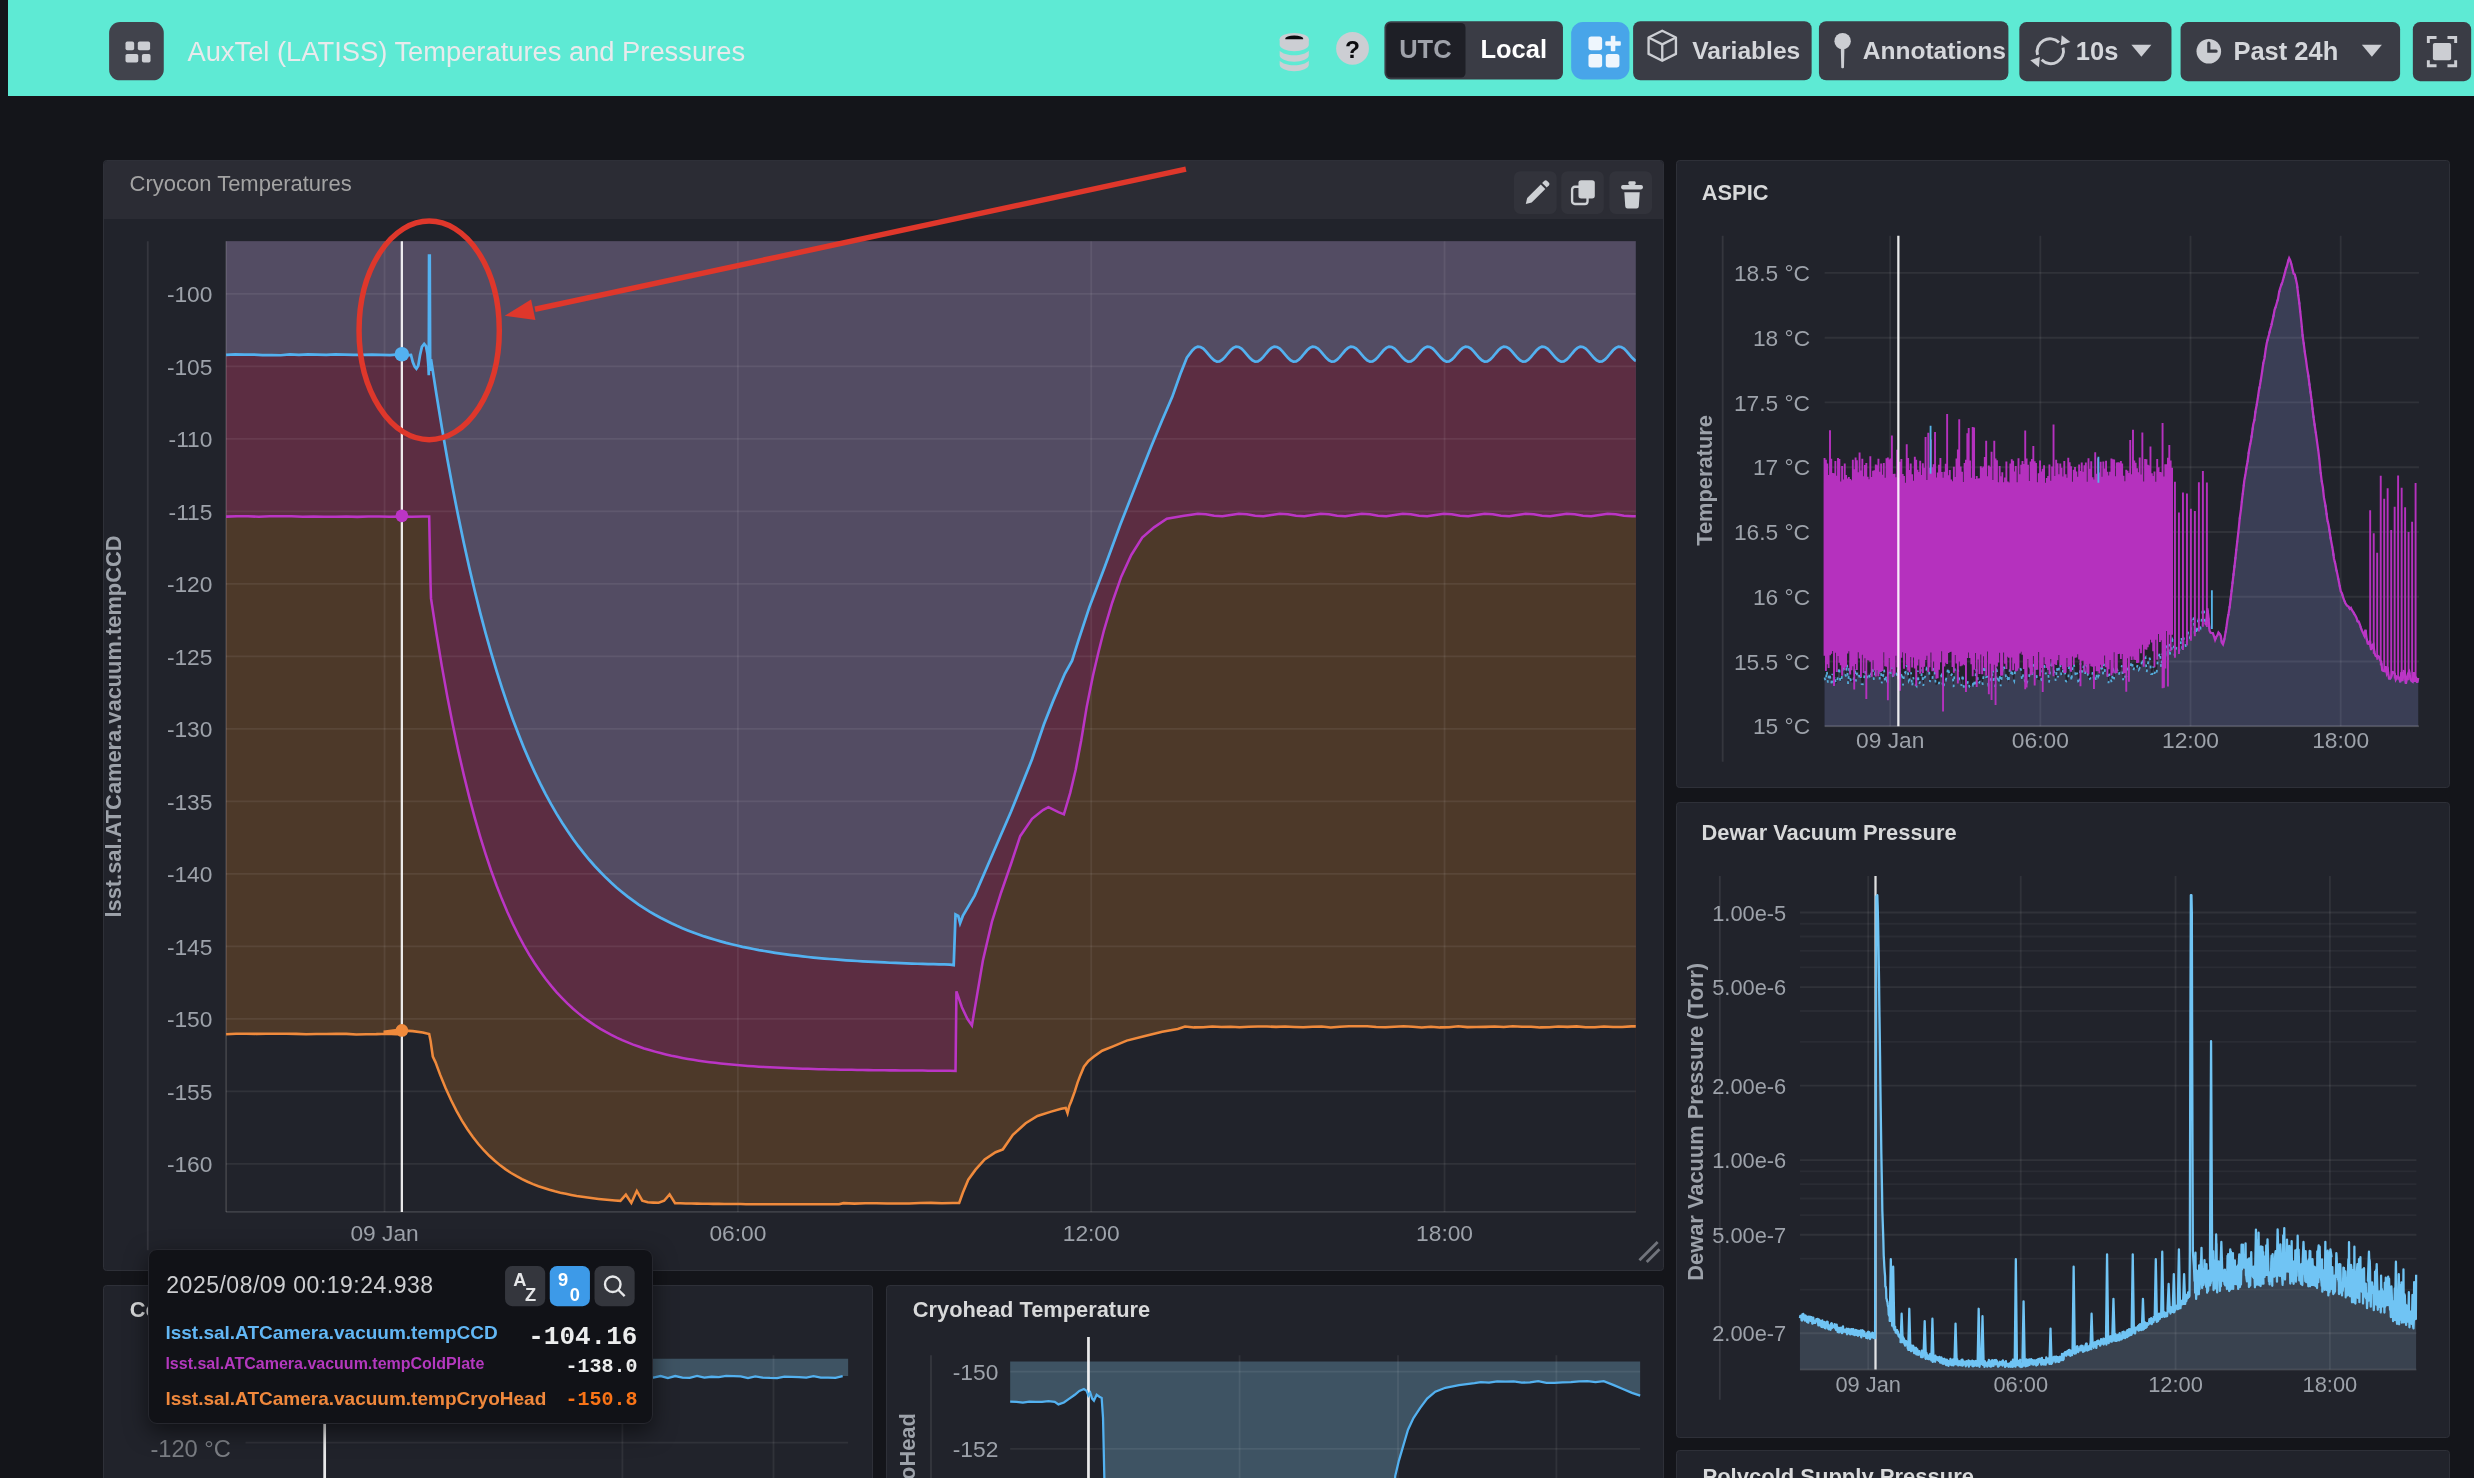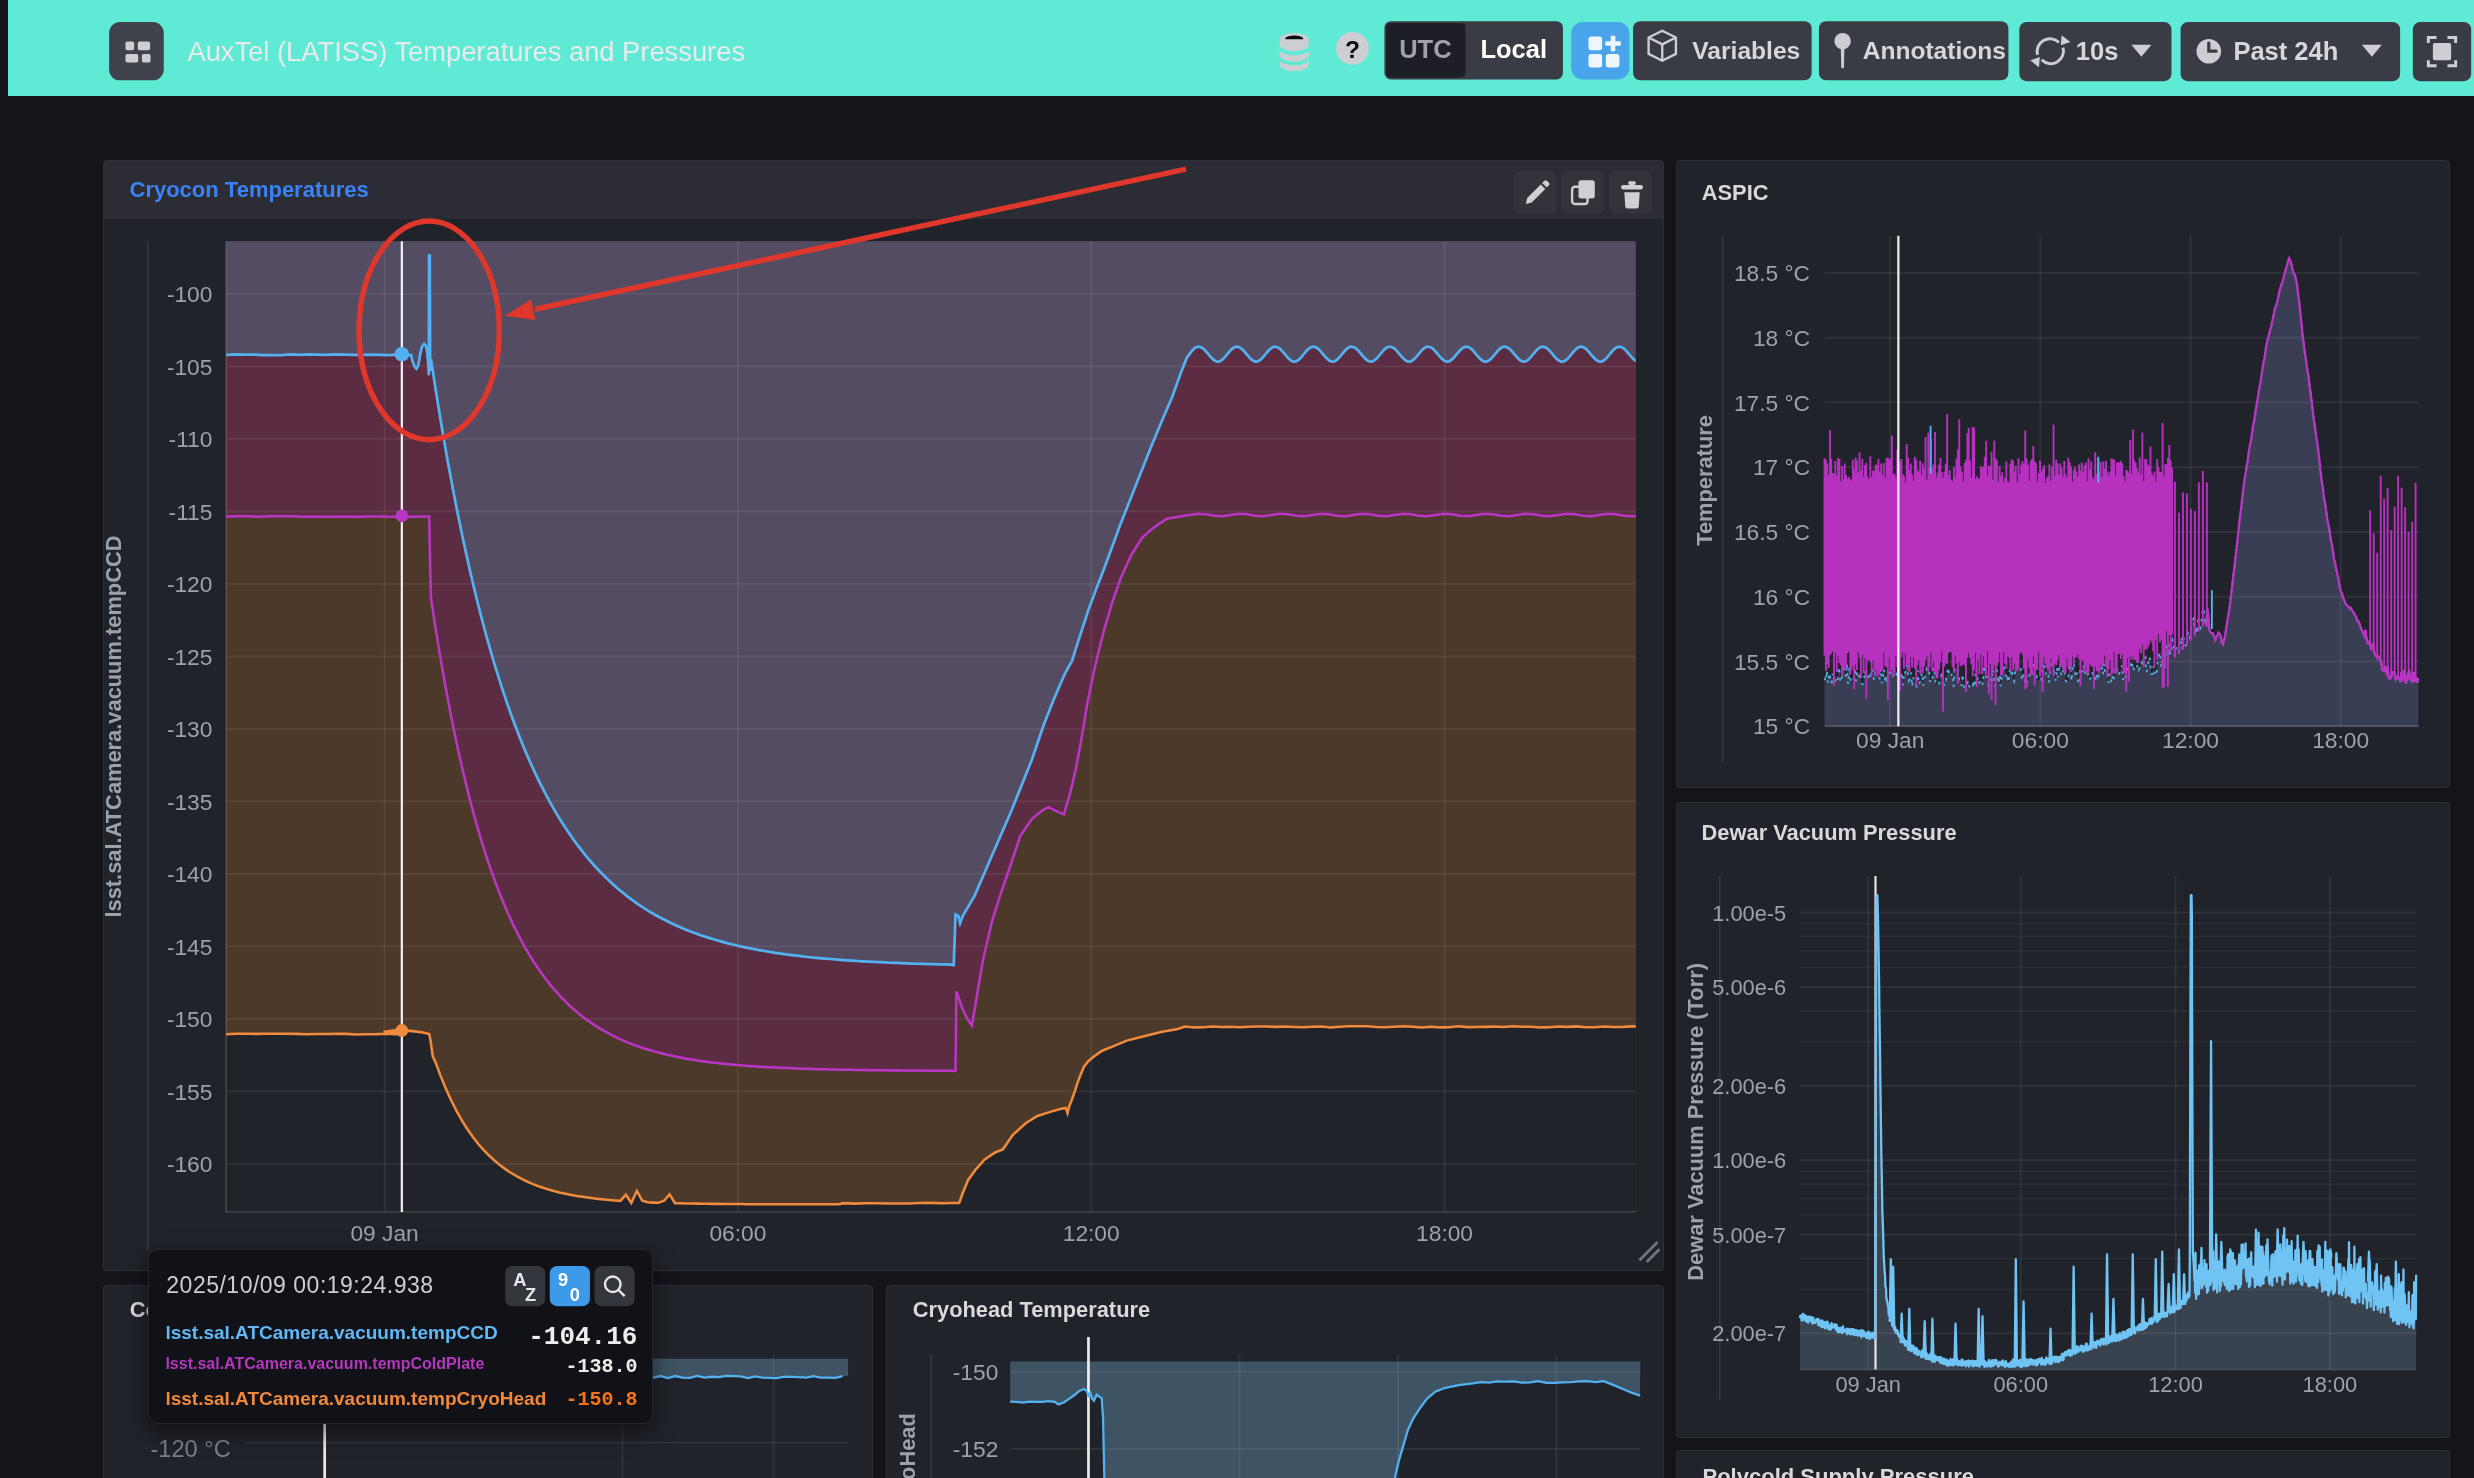--- a/index.html
+++ b/index.html
@@ -138,21 +138,21 @@
         <g transform="translate(62,9)">
           <rect x="2" y="8" width="17" height="19" rx="3" fill="none" stroke="#cdd0d4" stroke-width="2.6"></rect>
           <rect x="9" y="1" width="18" height="20" rx="3" fill="#cdd0d4"></rect>
         </g>
         <g transform="translate(115,9)" fill="#cdd0d4">
           <rect x="3" y="6" width="24" height="5" rx="2"></rect>
           <rect x="11" y="2" width="8" height="4" rx="1.5"></rect>
           <path d="M6.5 14h17l-1 15.5a2.6 2.6 0 0 1-2.6 2.4H10.1a2.6 2.6 0 0 1-2.6-2.4z"></path>
         </g>
       </svg>
-      <div style="position:absolute;left:25.5px;top:16px;font-size:22px;font-weight:700;color:#3b82f6;font-family:'Liberation Sans',sans-serif">Cryocon Temperatures</div>
+      <div style="position:absolute;left:25.5px;top:10px;font-size:22px;font-weight:400;color:#a3a3a3;font-family:'Liberation Sans',sans-serif">Cryocon Temperatures</div>
     </div>
     <div style="position:absolute;left:1676px;top:160px;width:774px;height:628px;background:#21232b;border:0.9px solid #2e3038;border-radius:3.6px;overflow:hidden;box-sizing:border-box">
       <svg width="774" height="628" viewBox="0 0 850 690" style="position:absolute;left:0;top:0">
         <path d="M161.9 567.6L163.2 571.8L164.4 559.8L165.6 573.8L166.9 562.6L168.1 566.7L169.3 574.2L170.6 563.4L171.8 574.8L173.0 565.2L174.3 574.0L175.5 573.5L176.7 565.5L178.0 555.8L179.2 572.8L180.4 570.4L181.7 560.7L182.9 553.0L184.1 561.9L185.4 566.3L186.6 552.3L187.8 574.8L189.1 555.2L190.3 569.0L191.5 572.6L192.8 573.2L194.0 568.6L195.2 556.4L196.5 571.8L197.7 562.1L198.9 560.7L200.2 567.2L201.4 563.0L202.6 574.7L203.9 574.9L205.1 571.3L206.3 559.9L207.6 566.0L208.8 568.8L210.0 562.2L211.3 565.5L212.5 569.2L213.7 557.3L215.0 559.6L216.2 570.6L217.4 562.7L218.7 563.9L219.9 555.4L221.1 559.0L222.4 569.7L223.6 553.0L224.8 573.8L226.1 566.6L227.3 558.4L228.5 573.1L229.8 565.0L231.0 575.9L232.2 560.7L233.5 558.4L234.7 563.1L235.9 555.8L237.2 569.5L238.4 560.3L239.6 562.8L240.8 563.2L242.1 566.3L243.3 557.1L244.5 554.6L245.8 566.0L247.0 561.5L248.2 576.2L249.5 560.7L250.7 562.1L251.9 553.8L253.2 558.0L254.4 571.1L255.6 568.7L256.9 561.9L258.1 577.6L259.3 567.0L260.6 574.2L261.8 575.5L263.0 577.0L264.3 559.9L265.5 575.4L266.7 572.6L268.0 569.2L269.2 557.6L270.4 576.8L271.7 568.0L272.9 565.6L274.1 557.6L275.4 559.2L276.6 558.2L277.8 572.4L279.1 569.2L280.3 570.6L281.5 558.0L282.8 556.3L284.0 575.8L285.2 575.3L286.5 574.0L287.7 574.0L288.9 568.0L290.2 565.4L291.4 573.3L292.6 579.5L293.9 569.5L295.1 570.6L296.3 565.8L297.6 556.4L298.8 562.8L300.0 567.0L301.3 564.5L302.5 563.0L303.7 578.0L305.0 557.6L306.2 560.4L307.4 558.1L308.7 559.9L309.9 569.7L311.1 569.5L312.4 576.6L313.6 563.7L314.8 577.6L316.1 577.4L317.3 573.9L318.5 575.0L319.8 570.7L321.0 577.6L322.2 578.9L323.5 575.2L324.7 576.3L325.9 570.0L327.2 578.1L328.4 557.6L329.6 563.8L330.9 575.0L332.1 572.5L333.3 570.2L334.6 569.7L335.8 575.5L337.0 557.9L338.3 554.4L339.5 567.1L340.7 566.7L342.0 576.3L343.2 575.8L344.4 570.0L345.7 571.8L346.9 558.1L348.1 574.2L349.4 577.5L350.6 554.9L351.8 565.1L353.1 574.3L354.3 564.6L355.5 577.0L356.8 564.9L358.0 553.9L359.2 556.6L360.5 560.6L361.7 571.1L362.9 568.4L364.1 573.2L365.4 558.5L366.6 564.2L367.8 558.2L369.1 569.0L370.3 571.5L371.5 557.2L372.8 553.0L374.0 556.1L375.2 557.2L376.5 556.8L377.7 558.6L378.9 571.0L380.2 563.9L381.4 567.7L382.6 575.6L383.9 575.5L385.1 569.4L386.3 569.8L387.6 559.3L388.8 552.8L390.0 565.1L391.3 553.2L392.5 551.9L393.7 552.6L395.0 566.8L396.2 570.2L397.4 570.0L398.7 570.7L399.9 570.5L401.1 560.4L402.4 553.7L403.6 555.1L404.8 563.9L406.1 559.7L407.3 556.1L408.5 573.4L409.8 559.5L411.0 553.5L412.2 556.5L413.5 557.3L414.7 563.9L415.9 571.1L417.2 556.4L418.4 567.4L419.6 556.1L420.9 552.0L422.1 565.9L423.3 565.8L424.6 552.6L425.8 557.9L427.0 571.4L428.3 572.4L429.5 571.8L430.7 553.6L432.0 556.0L433.2 571.9L434.4 555.5L435.7 551.7L436.9 559.6L438.1 567.0L439.4 562.2L440.6 572.3L441.8 575.1L443.1 552.0L444.3 559.7L445.5 562.7L446.8 552.9L448.0 565.0L449.2 554.4L450.5 555.5L451.7 570.4L452.9 569.4L454.2 568.3L455.4 569.5L456.6 561.0L457.9 568.9L459.1 564.9L460.3 571.8L461.6 552.9L462.8 566.2L464.0 563.6L465.3 560.5L466.5 552.7L467.7 564.3L469.0 552.2L470.2 562.2L471.4 561.3L472.7 561.5L473.9 573.6L475.1 563.3L476.4 569.4L477.6 573.7L478.8 554.4L480.1 569.4L481.3 562.1L482.5 555.9L483.8 559.9L485.0 565.4L486.2 560.6L487.4 559.7L488.7 554.0L489.9 570.4L491.1 559.3L492.4 566.7L493.6 566.0L494.8 553.8L496.1 560.0L497.3 558.4L498.5 553.4L499.8 549.4L501.0 560.5L502.2 556.1L503.5 558.5L504.7 558.1L505.9 553.4L507.2 559.0L508.4 556.8L509.6 557.9L510.9 546.4L512.1 552.0L513.3 547.5L514.6 545.6L515.8 561.9L517.0 554.4L518.3 544.8L519.5 547.1L520.7 563.8L522.0 563.8L523.2 555.3L524.4 563.5L525.7 558.6L526.9 561.9L528.1 546.7L529.4 543.2L530.6 539.7L531.8 556.9L533.1 542.5L534.3 543.1L535.5 554.8L536.8 535.7L538.0 532.5L539.2 549.4L540.5 530.5L541.7 542.7L542.9 539.3L544.2 526.0L545.4 528.6L546.6 543.6L547.9 535.9L549.1 532.7L550.3 535.8L551.6 538.1L552.8 533.9L554.0 522.9L555.3 538.6L556.5 524.3L557.7 525.6L559.0 534.4L560.2 525.5L561.4 517.0L562.7 518.3L563.9 527.7L565.1 504.0L566.4 507.4L567.6 501.5L568.8 521.1L570.1 515.7L571.3 519.7L572.5 500.3L573.8 511.2L575.0 513.1L576.2 504.6L577.5 491.3L578.7 493.2L579.9 506.9L581.2 509.7L582.4 491.3L583.6 499.9L584.9 516.1L586.1 518.3L587.3 518.6L588.6 518.8L589.8 522.2L591.0 526.0L592.3 522.7L593.5 521.2L594.7 518.1L596.0 519.6L597.2 521.6L598.4 529.0L599.7 531.0L600.9 526.9L602.1 520.4L603.4 512.9L604.6 503.8L605.8 497.5L607.1 489.5L608.3 479.1L609.5 469.3L610.7 459.0L612.0 448.0L613.2 437.7L614.4 426.4L615.7 415.3L616.9 404.7L618.1 392.4L619.4 383.4L620.6 372.0L621.8 362.4L623.1 351.2L624.3 344.8L625.5 336.5L626.8 329.9L628.0 320.0L629.2 313.1L630.5 306.9L631.7 298.4L632.9 289.4L634.2 284.7L635.4 274.8L636.6 268.7L637.9 261.0L639.1 252.4L640.3 246.4L641.6 238.5L642.8 230.5L644.0 222.0L645.3 216.7L646.5 207.6L647.7 200.5L649.0 195.4L650.2 190.9L651.4 185.7L652.7 181.4L653.9 175.8L655.1 170.7L656.4 163.3L657.6 160.3L658.8 156.0L660.1 151.7L661.3 144.5L662.5 139.8L663.8 136.0L665.0 132.8L666.2 128.5L667.5 123.8L668.7 118.8L669.9 115.6L671.2 110.3L672.4 106.7L673.6 109.1L674.9 113.7L676.1 118.9L677.3 123.8L678.6 124.6L679.8 130.0L681.0 135.4L682.3 146.7L683.5 155.5L684.7 166.8L686.0 179.0L687.2 192.4L688.4 200.7L689.7 211.0L690.9 218.6L692.1 227.8L693.4 235.2L694.6 245.0L695.8 253.8L697.1 263.5L698.3 274.5L699.5 283.9L700.8 293.1L702.0 300.9L703.2 309.8L704.5 319.1L705.7 329.2L706.9 341.5L708.2 352.2L709.4 358.5L710.6 369.9L711.9 376.4L713.1 384.6L714.3 394.3L715.6 399.3L716.8 406.6L718.0 414.8L719.3 421.6L720.5 428.5L721.7 437.2L723.0 442.3L724.2 448.8L725.4 454.1L726.7 460.6L727.9 466.9L729.1 472.8L730.4 475.2L731.6 479.3L732.8 482.5L734.1 485.6L735.3 487.7L736.5 488.9L737.7 489.6L739.0 492.0L740.2 491.0L741.4 493.6L742.7 495.5L743.9 497.5L745.1 499.4L746.4 502.1L747.6 505.8L748.8 506.0L750.1 509.3L751.3 513.2L752.5 516.1L753.8 518.8L755.0 521.4L756.2 514.9L757.5 524.8L758.7 530.3L759.9 530.6L761.2 526.9L762.4 537.4L763.6 532.2L764.9 531.0L766.1 540.0L767.3 543.7L768.6 544.5L769.8 543.7L771.0 544.6L772.3 548.5L773.5 549.8L774.7 559.6L776.0 560.3L777.2 560.5L778.4 555.2L779.7 562.9L780.9 559.9L782.1 568.6L783.4 568.7L784.6 566.6L785.8 561.6L787.1 562.1L788.3 563.2L789.5 569.5L790.8 566.7L792.0 567.5L793.2 567.6L794.5 572.6L795.7 561.6L796.9 571.6L798.2 560.6L799.4 561.2L800.6 574.4L801.9 568.2L803.1 563.1L804.3 561.1L805.6 568.5L806.8 571.2L808.0 572.1L809.3 561.7L810.5 572.2L811.7 567.0L813.0 573.3L814.2 568.0L814.2 621L161.9 621Z" fill="#3a3e55"></path>
         <line x1="162" y1="123.0" x2="815" y2="123.0" stroke="rgba(255,255,255,0.07)" stroke-width="2"></line>
         <line x1="162" y1="194.2" x2="815" y2="194.2" stroke="rgba(255,255,255,0.07)" stroke-width="2"></line>
         <line x1="162" y1="265.3" x2="815" y2="265.3" stroke="rgba(255,255,255,0.07)" stroke-width="2"></line>
         <line x1="162" y1="336.5" x2="815" y2="336.5" stroke="rgba(255,255,255,0.07)" stroke-width="2"></line>
         <line x1="162" y1="407.6" x2="815" y2="407.6" stroke="rgba(255,255,255,0.07)" stroke-width="2"></line>
         <line x1="162" y1="478.8" x2="815" y2="478.8" stroke="rgba(255,255,255,0.07)" stroke-width="2"></line>
@@ -261,21 +261,21 @@
         <g transform="translate(30,380) rotate(-90)">
           <text x="0" y="0" font-size="24" fill="#9da2aa" text-anchor="middle" font-weight="600" font-family="Liberation Sans, sans-serif">lsst.sal.ATCamera.vacuum.tempCryoHead</text>
         </g>
         <text x="28" y="34" font-size="24" fill="#d8d9da" text-anchor="start" font-weight="600" font-family="Liberation Sans, sans-serif">Cryohead Temperature</text>
       </svg>
     </div>
     <div style="position:absolute;left:1676px;top:1450px;width:774px;height:55px;background:#21232b;border:0.9px solid #2e3038;border-radius:3.6px;overflow:hidden;box-sizing:border-box">
       <div style="position:absolute;left:25.5px;top:12.8px;font-size:22px;font-weight:600;color:#d8d9da;font-family:'Liberation Sans',sans-serif">Polycold Supply Pressure</div>
     </div>
     <div style="position:absolute;left:148px;top:1249px;width:505px;height:175px;background:#111217;border-radius:9px;border:0.9px solid #26272e;box-shadow:0 7.3px 22px rgba(0,0,0,0.5);z-index:30;font-family:'Liberation Sans',sans-serif">
-      <div style="position:absolute;left:17.3px;top:22px;font-size:23px;color:#cdced1;letter-spacing:0.5px">2025/10/09 00:19:24.938</div>
+      <div style="position:absolute;left:17.3px;top:22px;font-size:23px;color:#cdced1;letter-spacing:0.5px">2025/08/09 00:19:24.938</div>
       <svg width="137" height="42" viewBox="0 0 150 46" style="position:absolute;left:356px;top:15.5px">
         <rect x="0" y="0" width="44" height="44" rx="8" fill="#34363d"></rect>
         <text x="9" y="22" font-size="20" font-weight="bold" fill="#e6e7e9" font-family="Liberation Sans, sans-serif">A</text>
         <text x="22" y="38" font-size="20" font-weight="bold" fill="#e6e7e9" font-family="Liberation Sans, sans-serif">Z</text>
         <rect x="49" y="0" width="44" height="44" rx="8" fill="#3d9ae8"></rect>
         <text x="58" y="22" font-size="20" font-weight="bold" fill="#fff" font-family="Liberation Sans, sans-serif">9</text>
         <text x="71" y="38" font-size="20" font-weight="bold" fill="#fff" font-family="Liberation Sans, sans-serif">0</text>
         <rect x="98" y="0" width="44" height="44" rx="8" fill="#34363d"></rect>
         <circle cx="118" cy="20" r="8.5" fill="none" stroke="#e6e7e9" stroke-width="2.6"></circle>
         <line x1="124" y1="26" x2="131" y2="33" stroke="#e6e7e9" stroke-width="2.6"></line>

